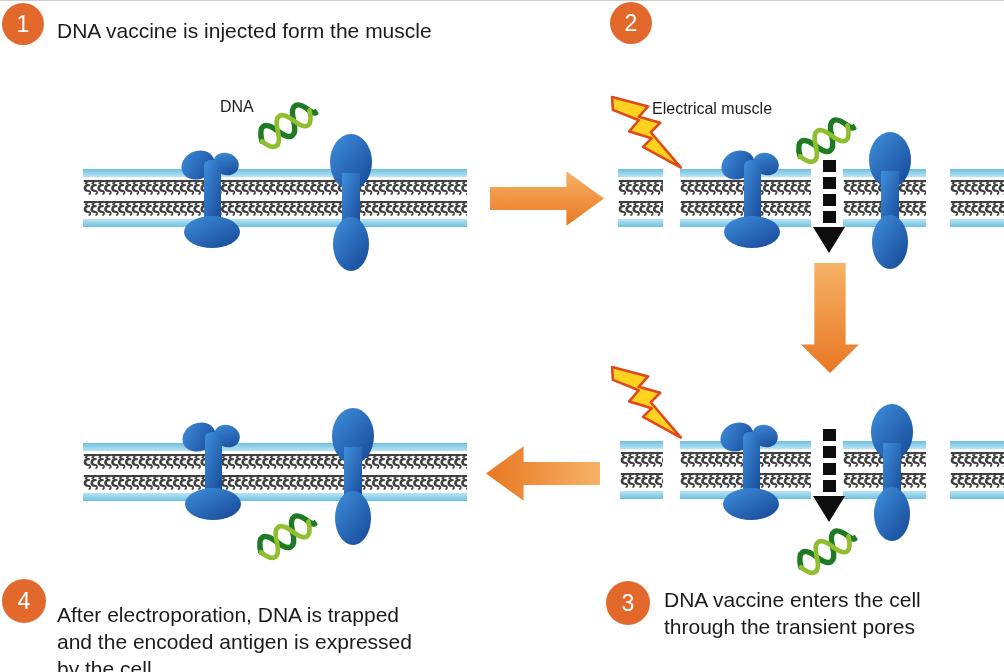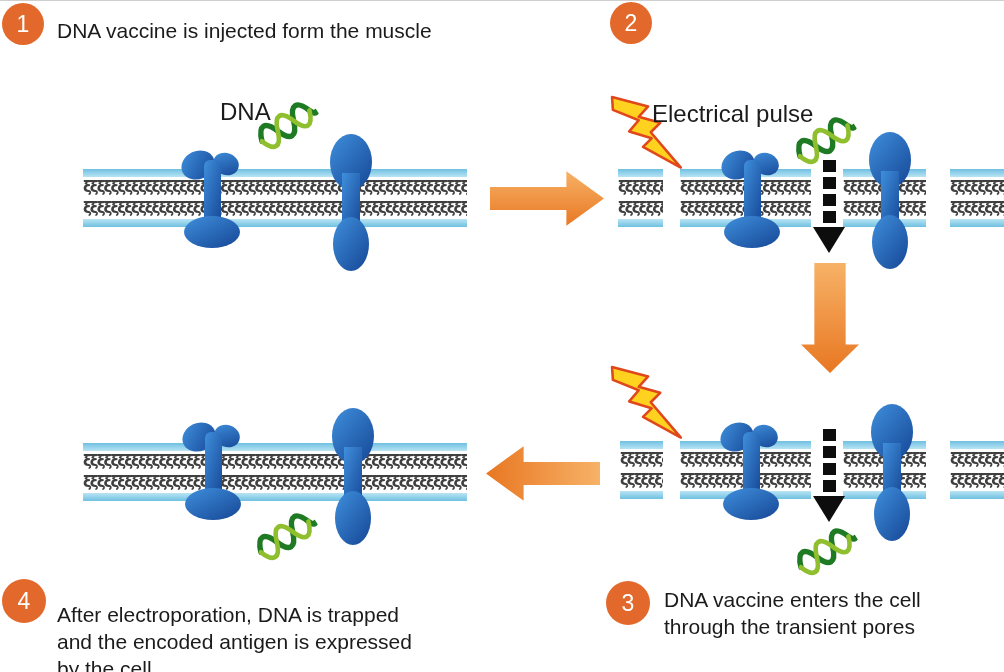--- a/index.html
+++ b/index.html
@@ -12,21 +12,21 @@
   .step-badge{
     position:absolute;width:42px;height:42px;border-radius:50%;
     background:var(--step-badge,#e2692b);color:#fff;
     display:flex;align-items:center;justify-content:center;
     font-size:23px;
   }
   .step-text{
     position:absolute;font-size:21px;line-height:27px;white-space:pre-line;
     color:var(--text,#1b1b1b);
   }
-  .small-label{position:absolute;font-size:24px;color:var(--text,#1b1b1b);}
+  .small-label{position:absolute;font-size:16px;color:var(--text,#1b1b1b);}
   
   .mem{position:absolute;height:58px;}
   .mem-strip{position:absolute;left:0;right:0;height:8px;}
   .mem-strip.top{top:0;background:linear-gradient(180deg,#6fc0e1,#b9e4f4);}
   .mem-strip.bottom{bottom:0;background:linear-gradient(0deg,#6fc0e1,#b9e4f4);}
   .mem-body{position:absolute;top:8px;bottom:8px;left:0;right:0;overflow:hidden;background:#fff;}
   .lipid-row{
     height:21px;overflow:hidden;white-space:nowrap;
     font-family:"DejaVu Sans",sans-serif;font-weight:bold;
     font-size:15px;line-height:20px;letter-spacing:-2px;
@@ -129,21 +129,21 @@
       <ellipse cx="26" cy="111" rx="18" ry="27"></ellipse>
     </g>
   </svg>
 
   <div class="flow-arrow flow-right" style="left:490px;top:169px"></div>
 
   <svg class="abs" style="left:600px;top:94px" width="86" height="78" viewBox="0 0 100 90">
     <path d="M14,2 L56,13 L45,25 L70,32 L59,43 L94,84 L50,60 L60,50 L34,42 L45,29 L15,17 Z" fill="#ffd21f" stroke="#e0481c" stroke-width="3" stroke-linejoin="round"></path>
   </svg>
 
-  <div class="small-label" style="left:652px;top:99px">Electrical pulse</div>
+  <div class="small-label" style="left:652px;top:99px">Electrical muscle</div>
 
   <svg class="abs helix" style="left:792px;top:123px" width="66" height="32" viewBox="0 0 84 40">
     <path d="M4,20 C11,0 21,0 28,20 C35,40 45,40 52,20 C59,0 69,0 76,20 C78,26 81,28 83,26" fill="none" stroke="#1f7a24" stroke-width="7" stroke-linecap="round"></path>
     <path d="M4,20 C11,40 21,40 28,20 C35,0 45,0 52,20 C59,40 69,40 76,20" fill="none" stroke="#8fbf2f" stroke-width="6" stroke-linecap="round"></path>
   </svg>
 
   <div class="mem" style="left:618px;top:168px;width:45px">
     <div class="mem-strip top"></div>
     <div class="mem-body">
         <div class="lipid-row">ξξξξξξξξξξξξξξξξξξξξξξξξξξξξξξξξξξξξξξξξξξξξξξξξξξξξξξξξξξξξξξξξξξξξξξξξξξξξξξξξξξξξξξξξξξξξξξξξξξξξξξξξξξξξξξξξξξξξξξξξξξξξξξξξξξ</div>

